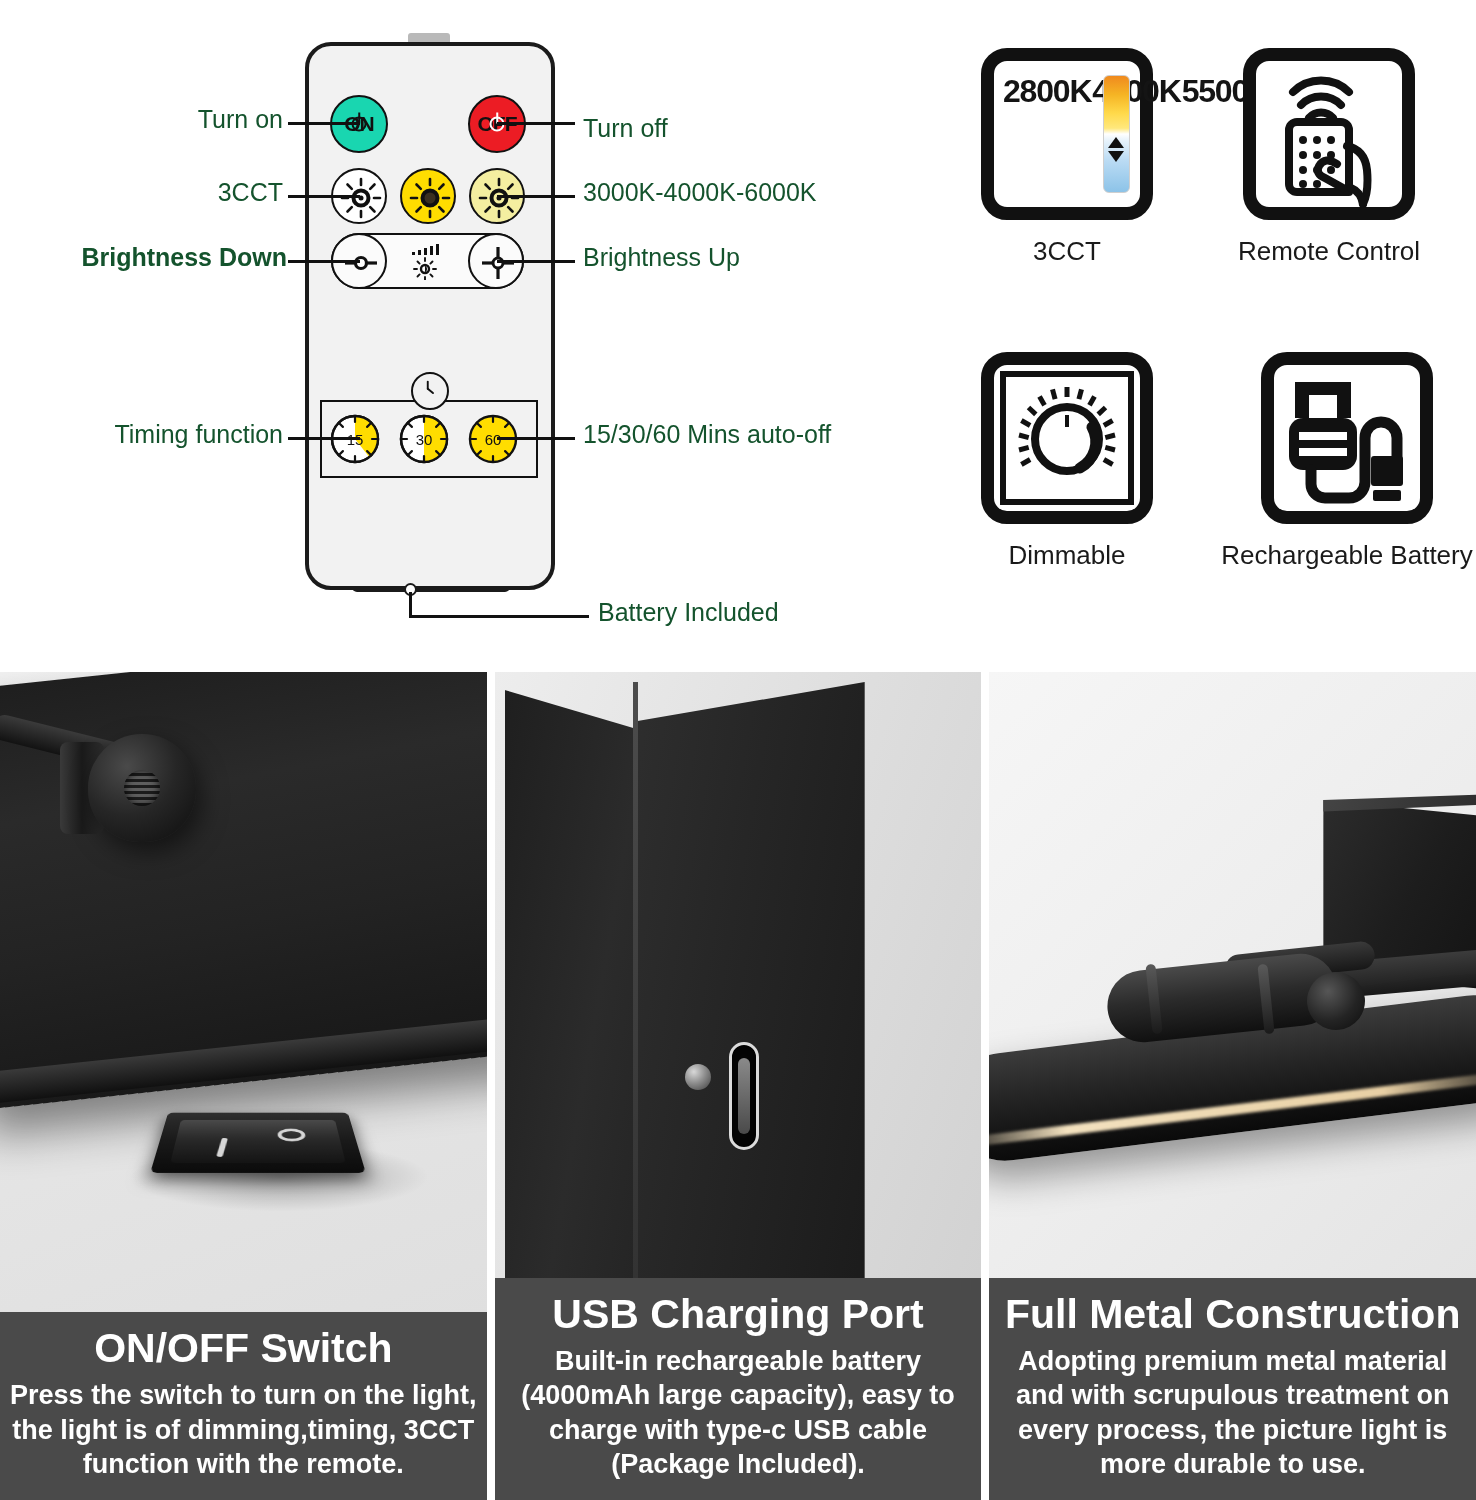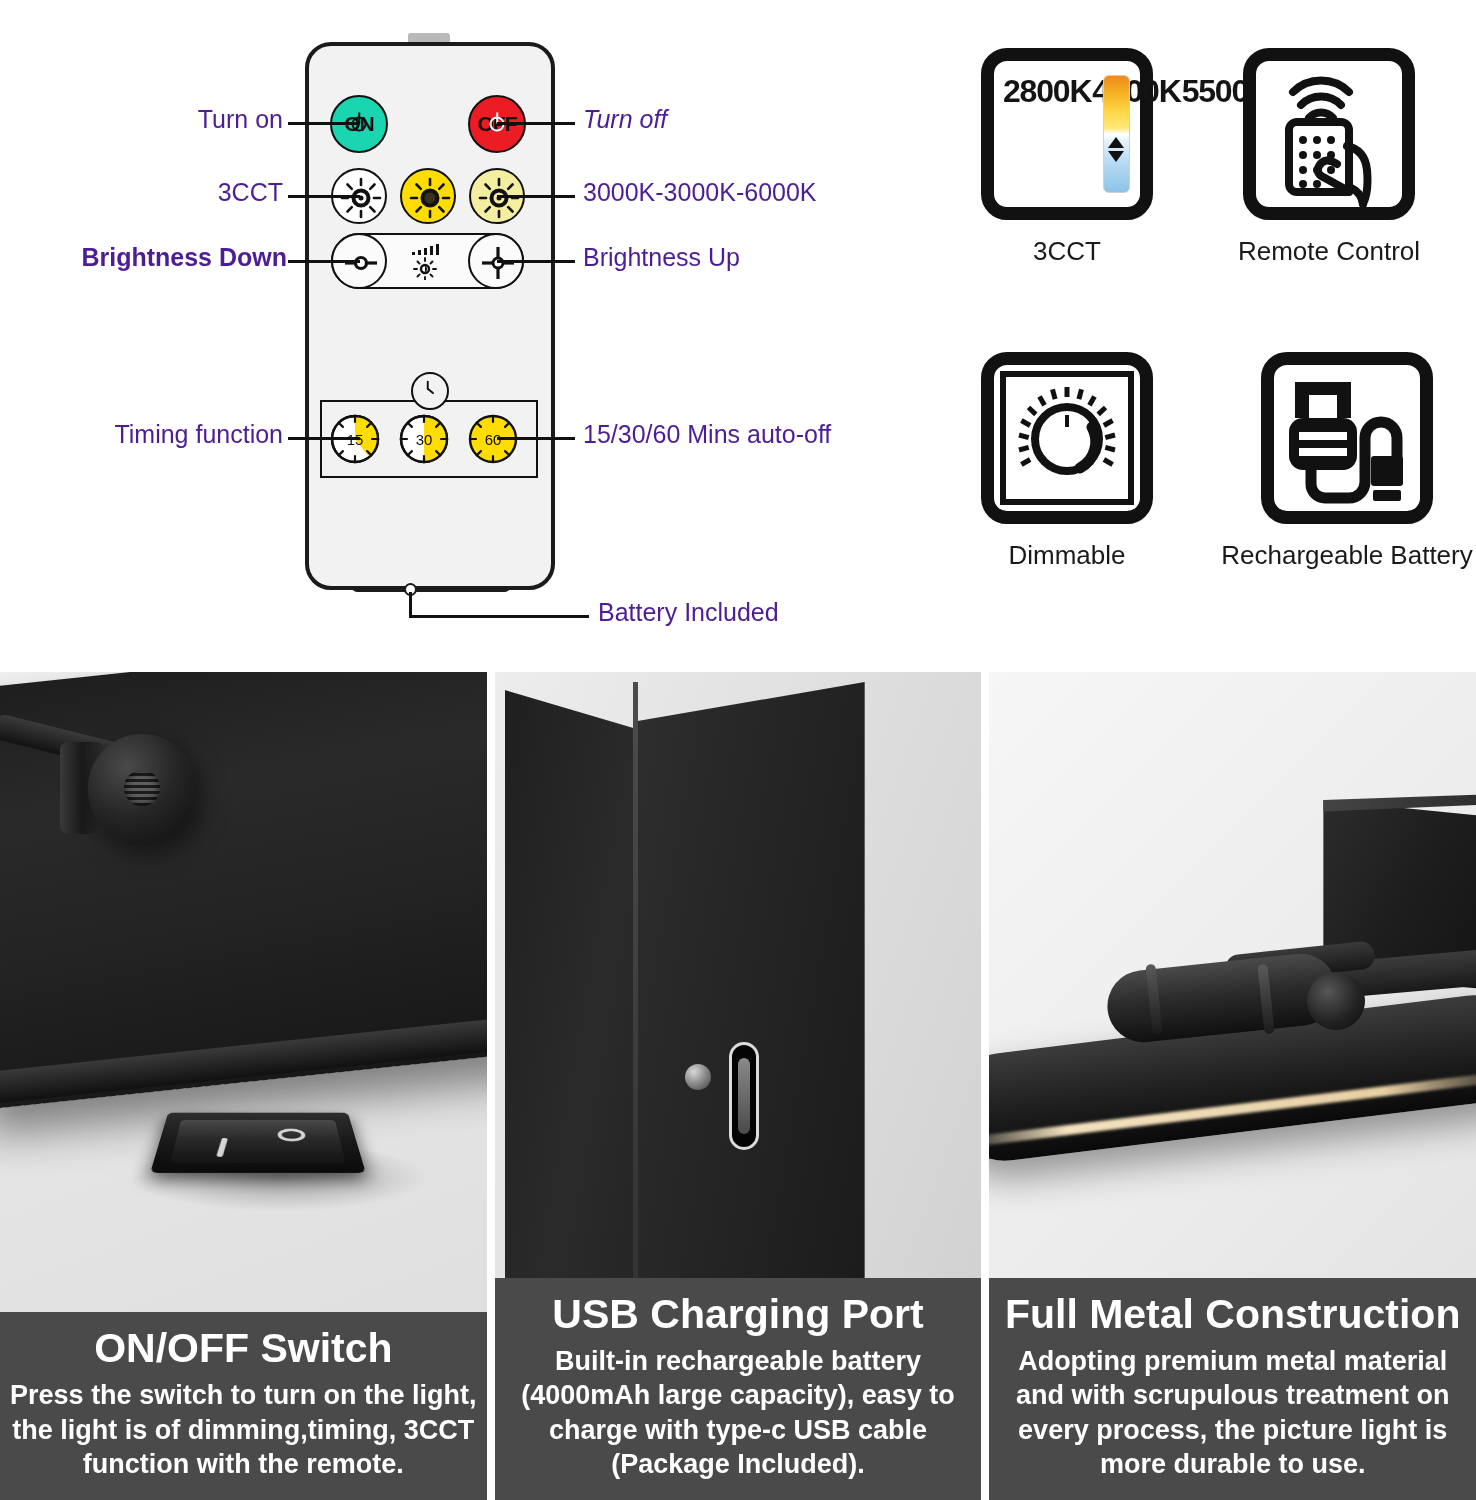--- a/index.html
+++ b/index.html
@@ -100,21 +100,21 @@
   }
   .btn-timer { width: 56px; height: 56px; top: 411px; z-index: 5; }
   .btn-timer-1 { left: 327px; }
   .btn-timer-2 { left: 396px; }
   .btn-timer-3 { left: 465px; }
 
   
   .callout-line { position: absolute; background: #111; height: 3px; z-index: 7; }
   .callout-vline { position: absolute; background: #111; width: 3px; z-index: 7; }
   .callout-label {
-    position: absolute; font-size: 25px; color: #4c1d95;
+    position: absolute; font-size: 25px; color: #14532d;
     font-family: "Liberation Sans", sans-serif; white-space: nowrap; z-index: 8;
   }
   .callout-label.right-align { text-align: right; }
 
   
   #feature-grid { position: absolute; left: 920px; top: 0; width: 556px; height: 672px; }
   .feature-cell { position: absolute; width: 278px; }
   .feature-icon-box {
     width: 172px; height: 172px;
     border: 13px solid #111; border-radius: 26px;
@@ -501,22 +501,22 @@
       <div class="callout-line" style="left:497px; top:437px; width:78px;"></div>
 
       <div class="callout-vline" style="left:409px; top:592px; height:26px;"></div>
       <div class="callout-line" style="left:409px; top:615px; width:180px;"></div>
 
       <div class="callout-label right-align" style="left:28px; top:105px; width:255px;">Turn on</div>
       <div class="callout-label right-align" style="left:28px; top:178px; width:255px;">3CCT</div>
       <div class="callout-label right-align" style="left:4px; top:243px; width:283px;font-weight:bold;">Brightness Down</div>
       <div class="callout-label right-align" style="left:20px; top:420px; width:263px;">Timing function</div>
 
-      <div class="callout-label" style="left:583px; top:105px;font-style:italic;">Turn off</div>
-      <div class="callout-label" style="left:583px; top:178px;">3000K-3000K-6000K</div>
+      <div class="callout-label" style="left:583px; top:114px;">Turn off</div>
+      <div class="callout-label" style="left:583px; top:178px;">3000K-4000K-6000K</div>
       <div class="callout-label" style="left:583px; top:243px;">Brightness Up</div>
       <div class="callout-label" style="left:583px; top:420px;">15/30/60 Mins auto-off</div>
       <div class="callout-label" style="left:598px; top:598px;">Battery Included</div>
     </div>
 
     <div id="feature-grid">
 
       <div class="feature-cell" style="left:8px; top:48px;">
         <div class="feature-icon-box">
           <div class="cct-rows">

